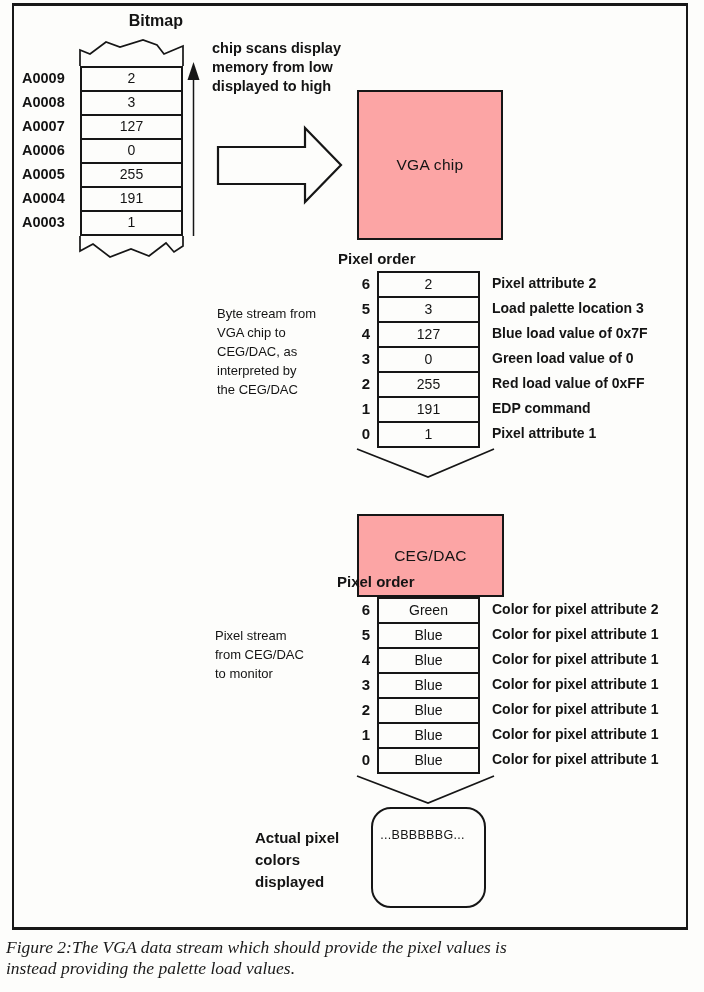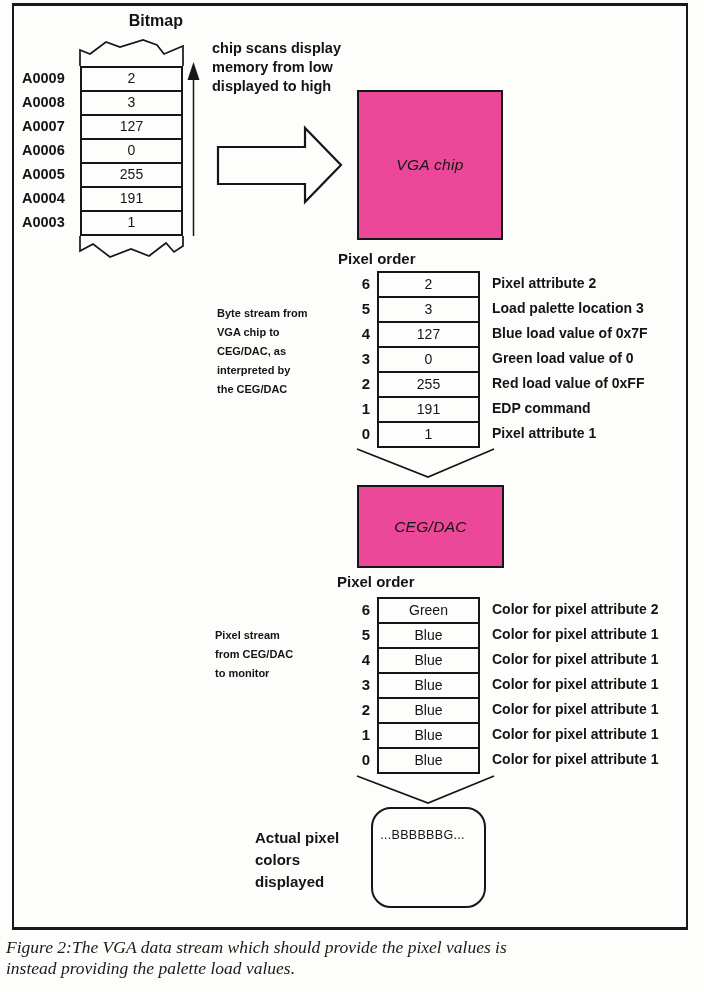--- a/index.html
+++ b/index.html
@@ -13,29 +13,29 @@
          border-left-width:2px;border-right-width:2px;box-sizing:border-box;background:#fdfdfb;}
   
   .bitmap-title{left:80px;top:12px;width:103px;text-align:right;font-size:16px;font-weight:700;}
   .addr-col{left:22px;top:66px;width:54px;}
   .addr-col .arow{height:24px;line-height:24px;font-size:14.5px;font-weight:700;}
   .bitmap-cells{left:80px;top:66px;width:103px;border-left:2px solid #161616;border-right:2px solid #161616;box-sizing:border-box;}
   .bitmap-cells .bcell{height:24px;line-height:21px;border-top:2px solid #161616;text-align:center;font-size:14px;box-sizing:border-box;}
   .bitmap-cells .bcell:last-child{border-bottom:2px solid #161616;height:26px;}
   
   .scan-note{left:212px;top:39px;width:170px;font-size:14.5px;font-weight:700;line-height:19px;}
-  .side-note{font-size:11px;font-weight:700;line-height:19px;}
+  .side-note{font-size:13px;font-weight:400;line-height:19px;}
   .note-bs{left:217px;top:304px;width:160px;}
   .note-ps{left:215px;top:626px;width:160px;}
   .note-disp{left:255px;top:827px;width:130px;font-size:15px;font-weight:700;line-height:22px;}
   
   .chip-box{border:2.5px solid #161616;box-sizing:border-box;display:flex;align-items:center;justify-content:center;
-            font-size:15.5px;font-weight:500;letter-spacing:.3px;background:#ec4899;font-style:italic;}
+            font-size:15.5px;font-weight:500;letter-spacing:.3px;background:#fca5a5;}
   .vga-box{left:357px;top:90px;width:146px;height:150px;}
-  .ceg-box{left:357px;top:485px;width:147px;height:83px;}
+  .ceg-box{left:357px;top:514px;width:147px;height:83px;}
   
   .po-label{font-size:15px;font-weight:700;}
   .po1{left:338px;top:250px;}
   .po2{left:337px;top:573px;}
   .idx-col{width:26px;text-align:right;}
   .idx-col .irow{height:25px;line-height:25px;font-size:15px;font-weight:700;box-sizing:border-box;}
   .idx1{left:344px;top:271px;}
   .idx2{left:344px;top:597px;}
   .dtable{width:103px;border-left:2px solid #161616;border-right:2px solid #161616;box-sizing:border-box;background:#fdfdfb;}
   .dtable .dcell{height:25px;line-height:22px;border-top:2px solid #161616;text-align:center;font-size:14px;box-sizing:border-box;}

